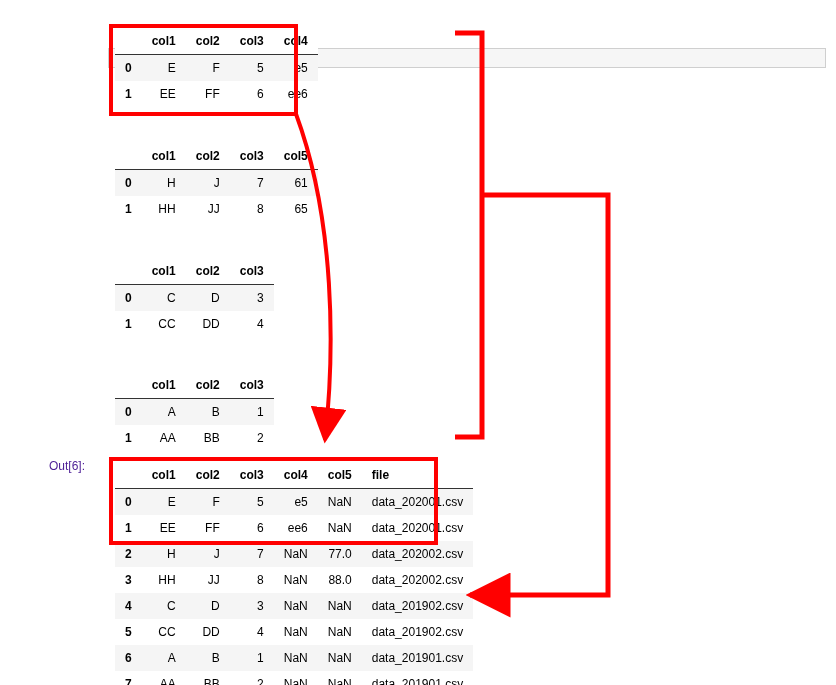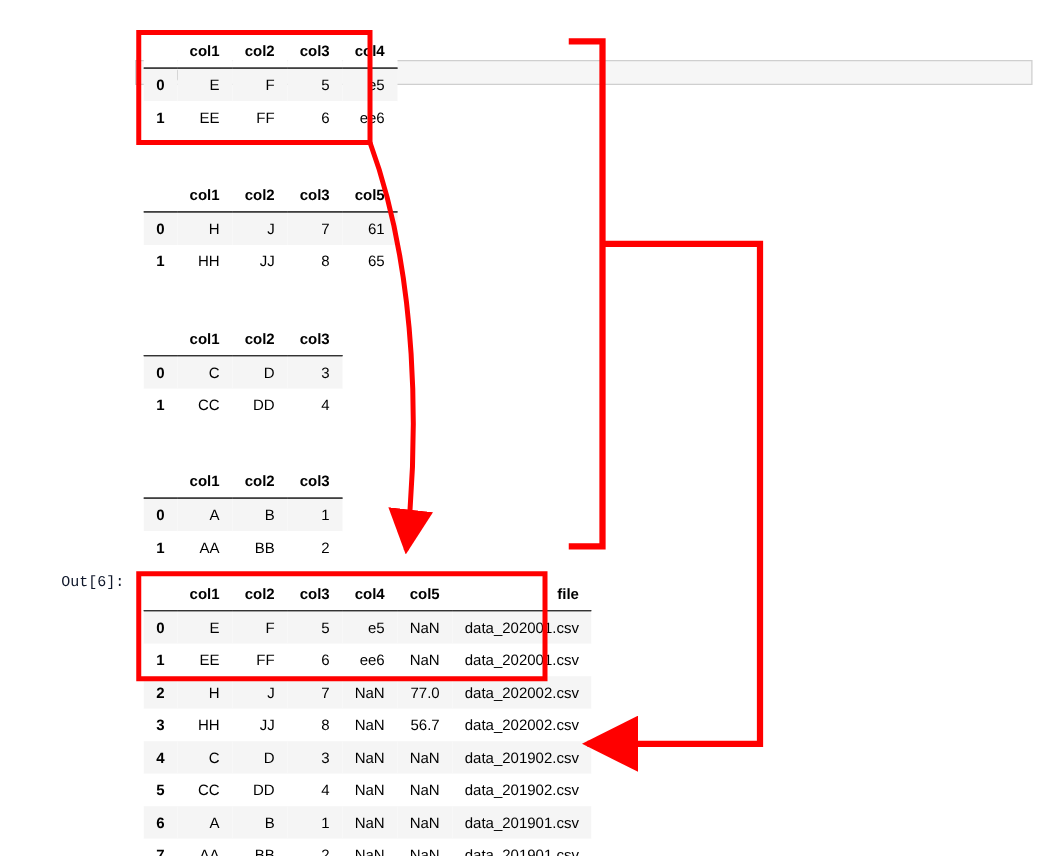--- a/index.html
+++ b/index.html
@@ -26,32 +26,32 @@
     font-size: 12px;
     padding-left: 6px;
     line-height: 18px;
     overflow: hidden;
     margin-top: 48px;
   }
   .out-label {
     position: absolute;
     left: 49px;
     top: 459px;
-    color: #0f172a;
-    font-family: Liberation Mono, monospace;
+    color: #4c1d95;
+    font-family: Liberation Sans, sans-serif;
     font-size: 12px;
   }
   
   .df {
     border-collapse: collapse;
     font-size: 12px;
   }
   .df thead th {
     border-bottom: 1px solid #333;
-    text-align: right;
+    text-align: left;
     padding: 6px 10px;
     font-weight: bold;
     background: #fff;
   }
   .df thead th:first-child {
     border-bottom: 1px solid #333;
   }
   .df tbody th {
     text-align: right;
     font-weight: bold;
@@ -263,21 +263,21 @@
     <td>NaN</td>
     <td>77.0</td>
     <td>data_202002.csv</td>
   </tr>
   <tr>
     <th class="rowhead">3</th>
     <td>HH</td>
     <td>JJ</td>
     <td>8</td>
     <td>NaN</td>
-    <td>56.7</td>
+    <td>88.0</td>
     <td>data_202002.csv</td>
   </tr>
   <tr>
     <th class="rowhead">4</th>
     <td>C</td>
     <td>D</td>
     <td>3</td>
     <td>NaN</td>
     <td>NaN</td>
     <td>data_201902.csv</td>

